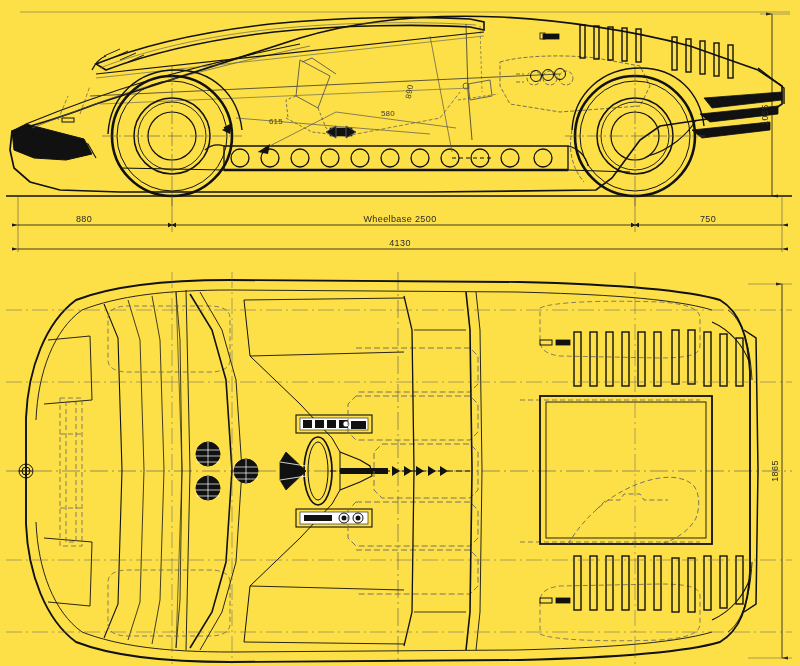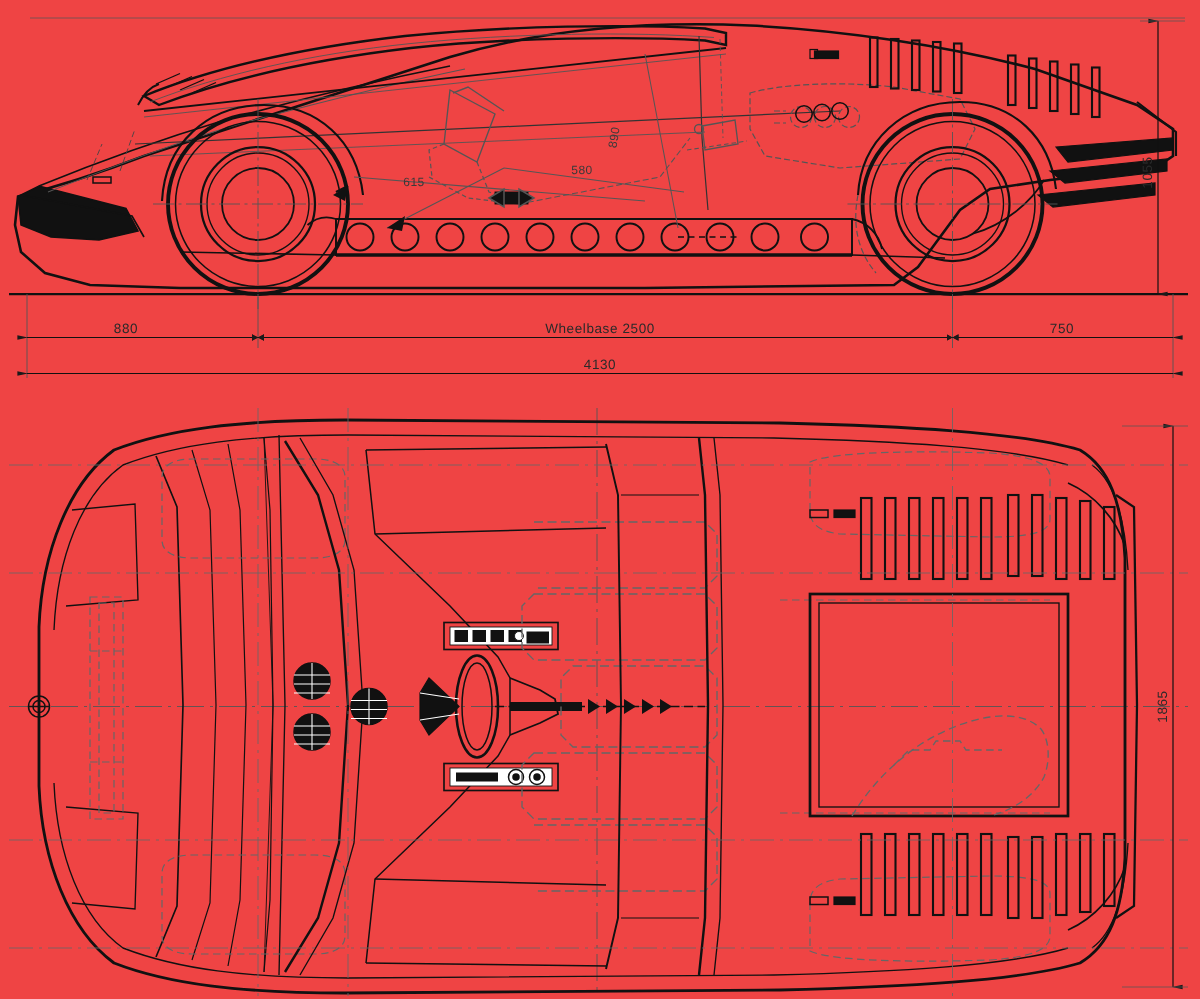--- a/index.html
+++ b/index.html
@@ -1,19 +1,19 @@
 <!DOCTYPE html>
 <html><head>
 <meta charset="utf-8">
 <title>Blueprint</title>
 <style>
   html,body{margin:0;padding:0;background:#ffffff;}
   body{width:800px;height:666px;overflow:hidden;
        font-family:"Liberation Sans", sans-serif;color:#111;}
-  #sheet{position:relative;width:800px;height:666px;background:#ef4444;}
+  #sheet{position:relative;width:800px;height:666px;background:#fde047;}
   svg{display:block;}
   .dimtxt{font-family:"Liberation Sans", sans-serif;font-size:9px;fill:#2a2a2a;letter-spacing:.4px;}
   .dimtxt-sm{font-family:"Liberation Sans", sans-serif;font-size:8px;fill:#3a3a3a;letter-spacing:.3px;}
 </style>
 </head>
 <body>
 
 <div id="sheet">
 
 <svg width="800" height="666" viewBox="0 0 800 666">

